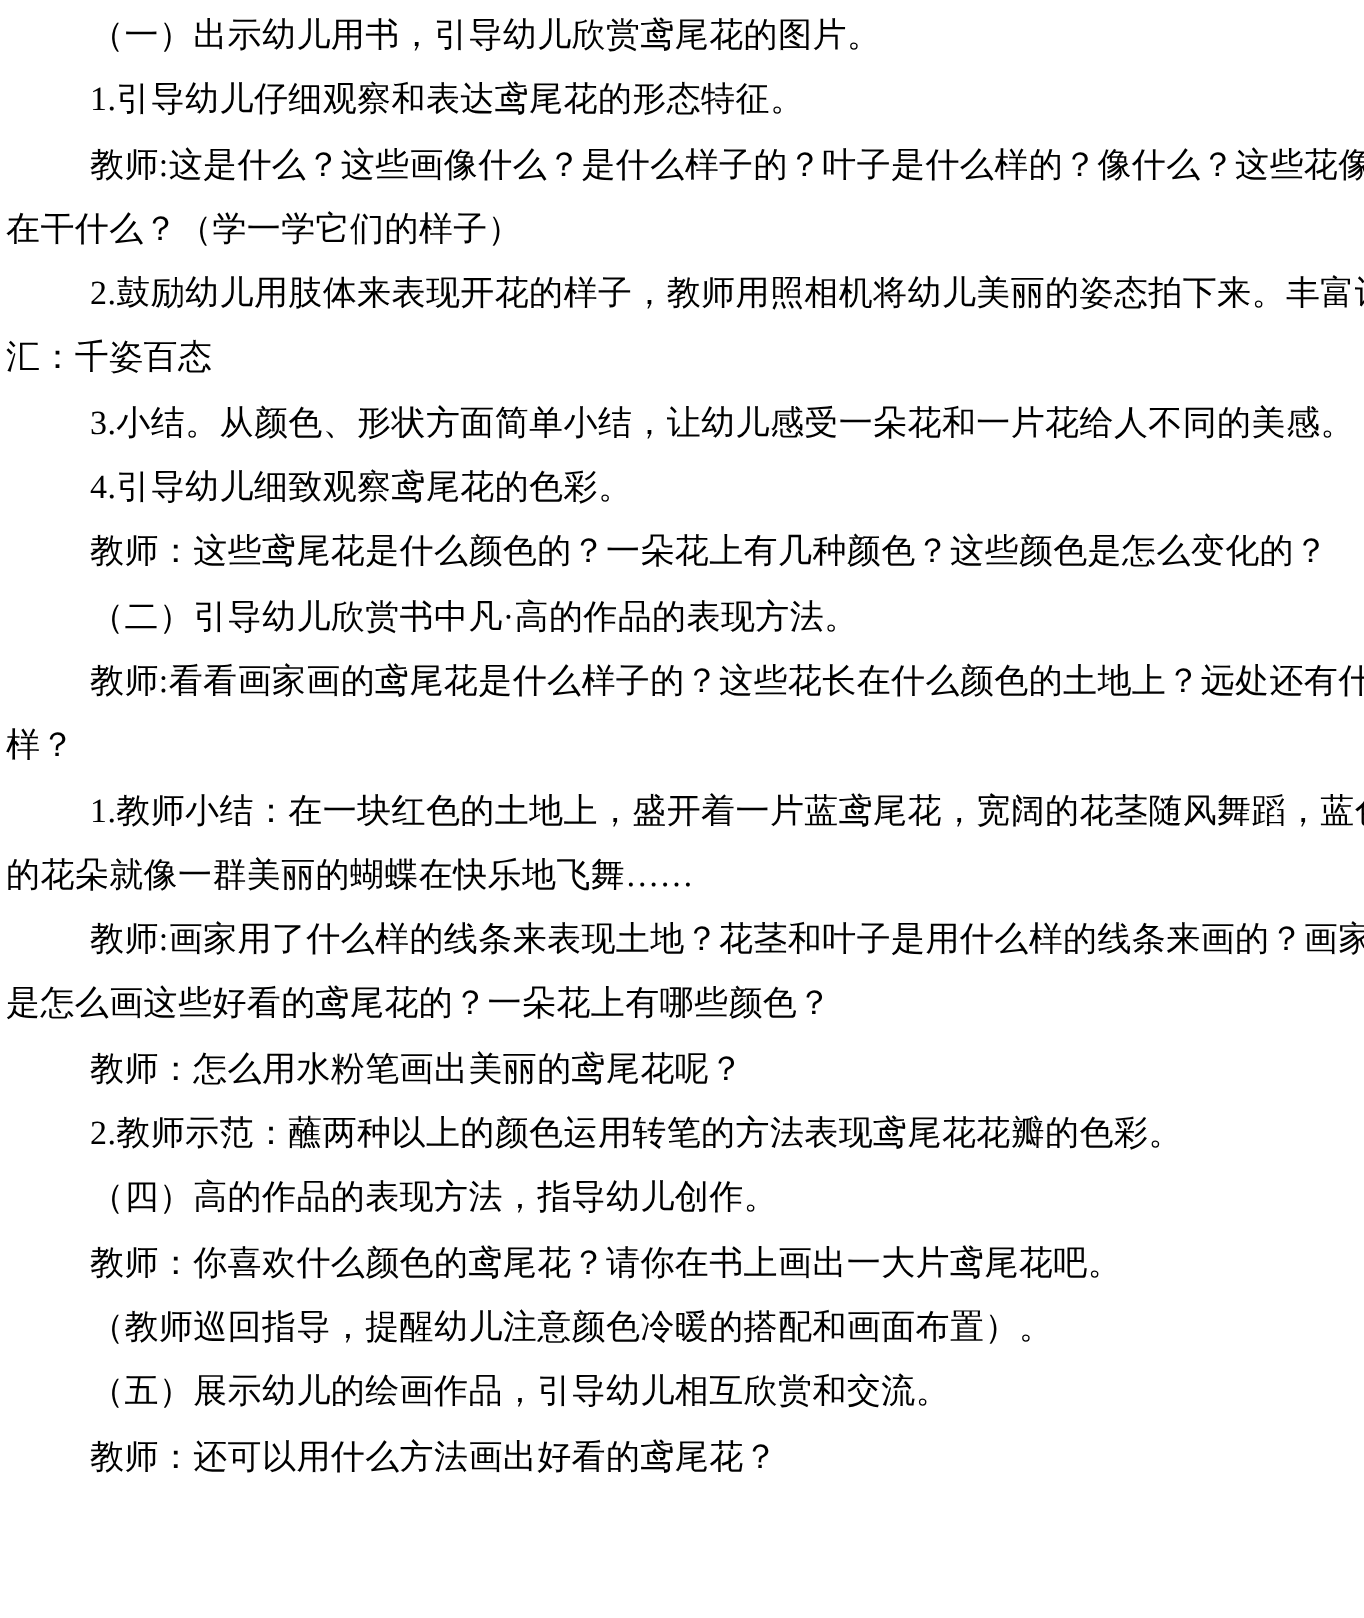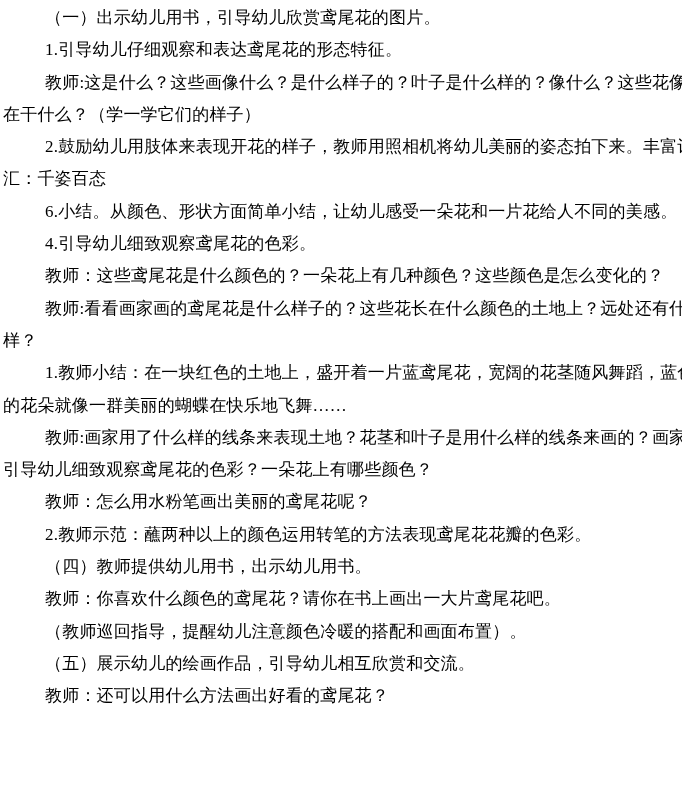--- a/index.html
+++ b/index.html
@@ -36,29 +36,30 @@
 </head>
 <body>
 
 <div class="page" style="background: rgb(255, 255, 255); color: rgb(0, 0, 0);">
     <div class="line indent">（一）出示幼儿用书，引导幼儿欣赏鸢尾花的图片。</div>
     <div class="line indent">1.引导幼儿仔细观察和表达鸢尾花的形态特征。</div>
     <div class="line indent">教师:这是什么？这些画像什么？是什么样子的？叶子是什么样的？像什么？这些花像</div>
     <div class="line">在干什么？（学一学它们的样子）</div>
     <div class="line indent">2.鼓励幼儿用肢体来表现开花的样子，教师用照相机将幼儿美丽的姿态拍下来。丰富词</div>
     <div class="line">汇：千姿百态</div>
-    <div class="line indent">6.小结。从颜色、形状方面简单小结，让幼儿感受一朵花和一片花给人不同的美感。</div>
+    <div class="line indent">3.小结。从颜色、形状方面简单小结，让幼儿感受一朵花和一片花给人不同的美感。</div>
     <div class="line indent">4.引导幼儿细致观察鸢尾花的色彩。</div>
     <div class="line indent">教师：这些鸢尾花是什么颜色的？一朵花上有几种颜色？这些颜色是怎么变化的？</div>
+    <div class="line indent">（二）引导幼儿欣赏书中凡·高的作品的表现方法。</div>
     <div class="line indent">教师:看看画家画的鸢尾花是什么样子的？这些花长在什么颜色的土地上？远处还有什</div>
     <div class="line">样？</div>
     <div class="line indent">1.教师小结：在一块红色的土地上，盛开着一片蓝鸢尾花，宽阔的花茎随风舞蹈，蓝色</div>
     <div class="line">的花朵就像一群美丽的蝴蝶在快乐地飞舞……</div>
     <div class="line indent">教师:画家用了什么样的线条来表现土地？花茎和叶子是用什么样的线条来画的？画家</div>
-    <div class="line">引导幼儿细致观察鸢尾花的色彩？一朵花上有哪些颜色？</div>
+    <div class="line">是怎么画这些好看的鸢尾花的？一朵花上有哪些颜色？</div>
     <div class="line indent">教师：怎么用水粉笔画出美丽的鸢尾花呢？</div>
     <div class="line indent">2.教师示范：蘸两种以上的颜色运用转笔的方法表现鸢尾花花瓣的色彩。</div>
-    <div class="line indent">（四）教师提供幼儿用书，出示幼儿用书。</div>
+    <div class="line indent">（四）高的作品的表现方法，指导幼儿创作。</div>
     <div class="line indent">教师：你喜欢什么颜色的鸢尾花？请你在书上画出一大片鸢尾花吧。</div>
     <div class="line indent">（教师巡回指导，提醒幼儿注意颜色冷暖的搭配和画面布置）。</div>
     <div class="line indent">（五）展示幼儿的绘画作品，引导幼儿相互欣赏和交流。</div>
     <div class="line indent">教师：还可以用什么方法画出好看的鸢尾花？</div>
   </div>
 
 </body></html>

